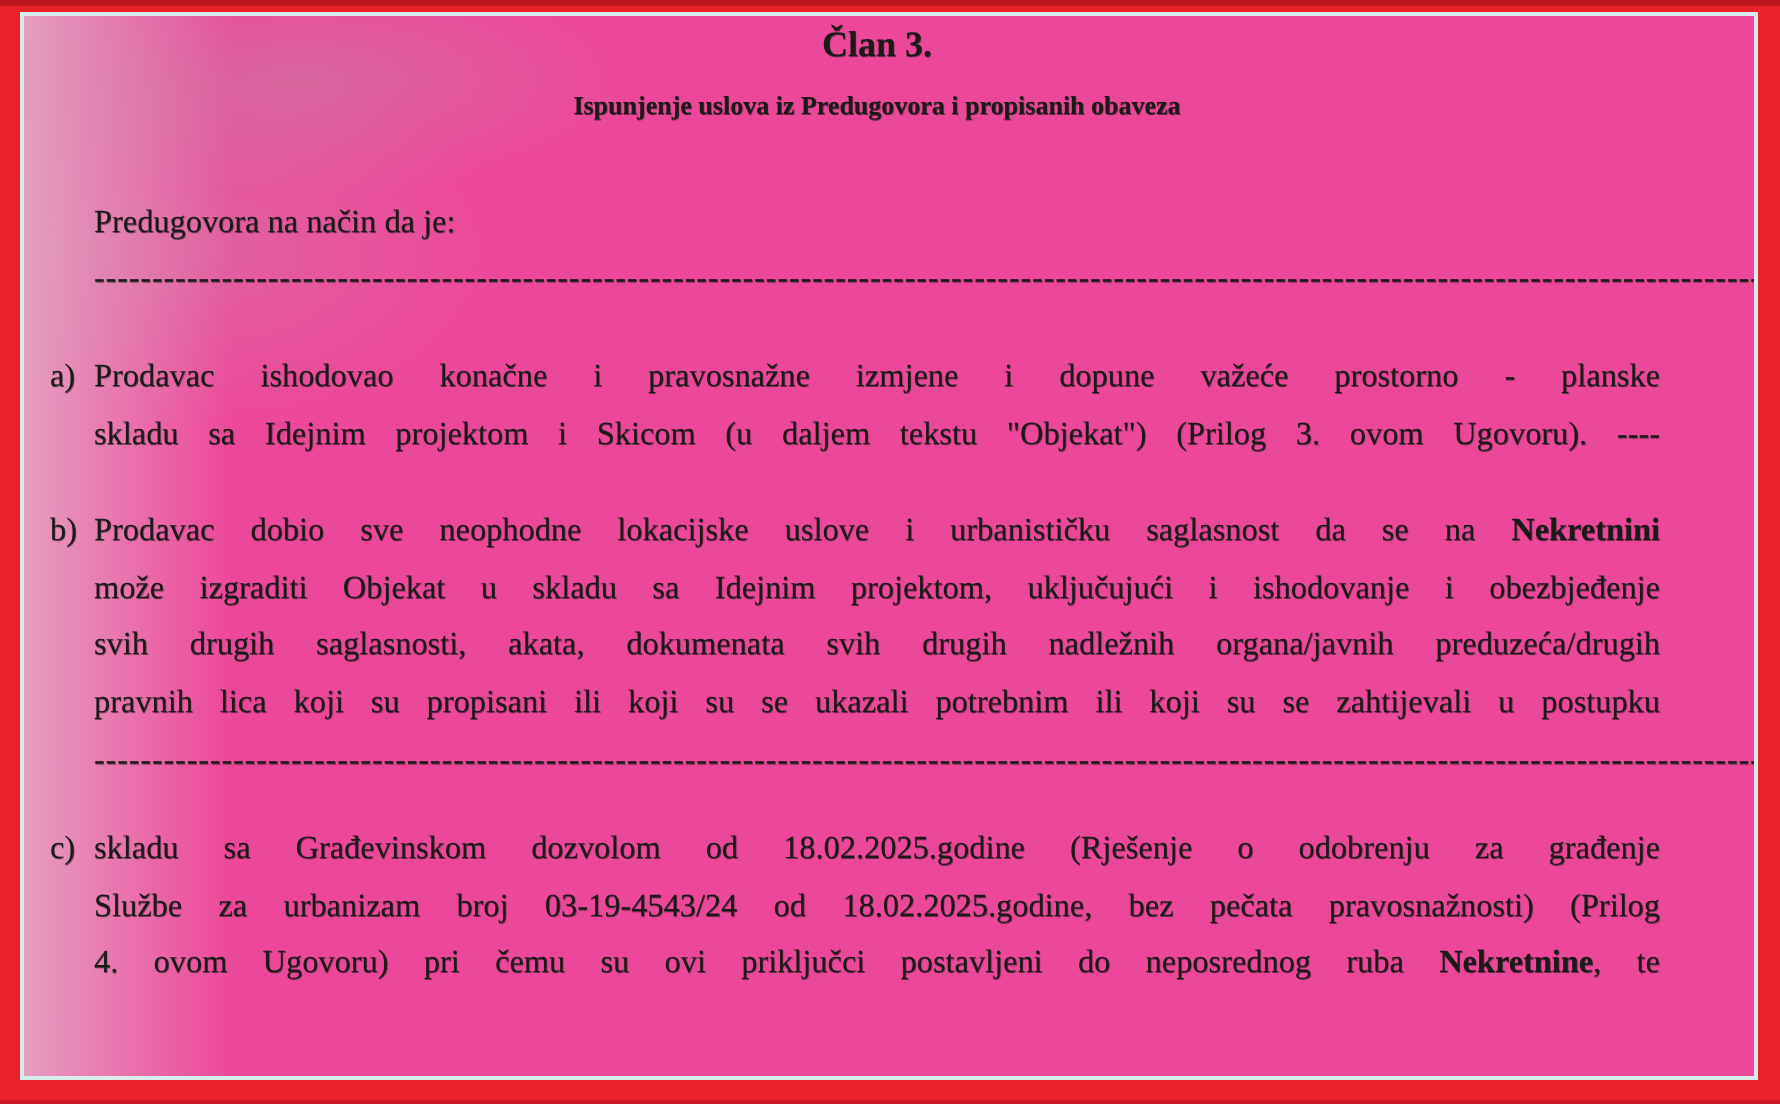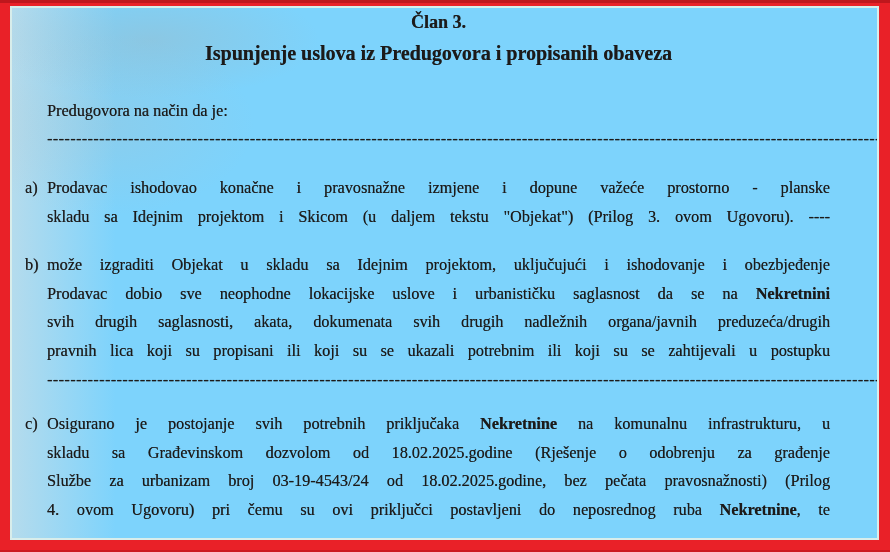--- a/index.html
+++ b/index.html
@@ -7,21 +7,21 @@
     width: 890px; height: 552px;
     position: relative;
     background: #e92128;
     overflow: hidden;
     font-family: "Liberation Serif", serif;
     box-shadow: inset 0 3px 0 rgba(140,10,16,.45), inset 0 -2px 0 rgba(140,10,16,.3);
   }
   .paper {
     position: absolute;
     top: 6px; left: 10px; right: 11px; bottom: 12px;
-    background-color: #7dd3fc;
+    background-color: #ec4899;
     border: 2px solid #d8edeb;
     overflow: hidden;
     color: #1c1a19;
     text-shadow: 0.3px 0.3px 0.35px rgba(30,28,26,0.65);
   }
   .paper::before {
     content: "";
     position: absolute; inset: 0;
     background:
       radial-gradient(ellipse 260px 90px at 16% 6%, rgba(172,172,169,.30), transparent 65%),
@@ -37,21 +37,21 @@
   .doc-title {
     margin-top: 2px;
     text-align: center;
     font-size: 18px;
     font-weight: bold;
     line-height: 24px;
   }
   .doc-subtitle {
     margin-top: 7px;
     text-align: center;
-    font-size: 20px;
+    font-size: 13px;
     font-weight: bold;
     line-height: 24px;
   }
   .block { position: relative; }
   .block-intro { margin-top: 33px; }
   .block-a { margin-top: 21px; }
   .block-b { margin-top: 20px; }
   .block-c { margin-top: 16px; }
   .block-intro .line { line-height: 27.5px; }
   .block-a .line, .block-b .line, .block-c .line { line-height: 28.6px; }
@@ -86,30 +86,29 @@
             <span class="dash-fill">--------------------------------------------------------------------------------------------------------------------------------------------------------------------------------------------------------</span>
           </div>
         </div>
         <div class="block block-a">
           <span class="marker">a)</span>
           <div class="line just"><span class="seg">Prodavac ishodovao konačne i pravosnažne izmjene i dopune važeće prostorno - planske</span></div>
           <div class="line just"><span class="seg">skladu sa Idejnim projektom i Skicom (u daljem tekstu "Objekat") (Prilog 3. ovom Ugovoru). ----</span></div>
         </div>
         <div class="block block-b">
           <span class="marker">b)</span>
+          <div class="line just"><span class="seg">Prodavac dobio sve neophodne lokacijske uslove i urbanističku saglasnost da se na </span><span class="seg bold">Nekretnini</span></div>
           <div class="line just"><span class="seg">može izgraditi Objekat u skladu sa Idejnim projektom, uključujući i ishodovanje i obezbjeđenje</span></div>
-          <div class="line just"><span class="seg">Prodavac dobio sve neophodne lokacijske uslove i urbanističku saglasnost da se na </span><span class="seg bold">Nekretnini</span></div>
           <div class="line just"><span class="seg">svih drugih saglasnosti, akata, dokumenata svih drugih nadležnih organa/javnih preduzeća/drugih</span></div>
           <div class="line just"><span class="seg">pravnih lica koji su propisani ili koji su se ukazali potrebnim ili koji su se zahtijevali u postupku</span></div>
           <div class="line fill-line">
             <span class="dash-fill">--------------------------------------------------------------------------------------------------------------------------------------------------------------------------------------------------------</span>
           </div>
         </div>
         <div class="block block-c">
           <span class="marker">c)</span>
-          <div class="line just"><span class="seg">Osigurano je postojanje svih potrebnih priključaka </span><span class="seg bold">Nekretnine</span><span class="seg"> na komunalnu infrastrukturu, u</span></div>
           <div class="line just"><span class="seg">skladu sa Građevinskom dozvolom od 18.02.2025.godine (Rješenje o odobrenju za građenje</span></div>
           <div class="line just"><span class="seg">Službe za urbanizam broj 03-19-4543/24 od 18.02.2025.godine, bez pečata pravosnažnosti) (Prilog</span></div>
           <div class="line just"><span class="seg">4. ovom Ugovoru) pri čemu su ovi priključci postavljeni do neposrednog ruba </span><span class="seg bold">Nekretnine</span><span class="seg">, te</span></div>
         </div>
       </div>
   </div>
 </div>
 
 </body></html>

